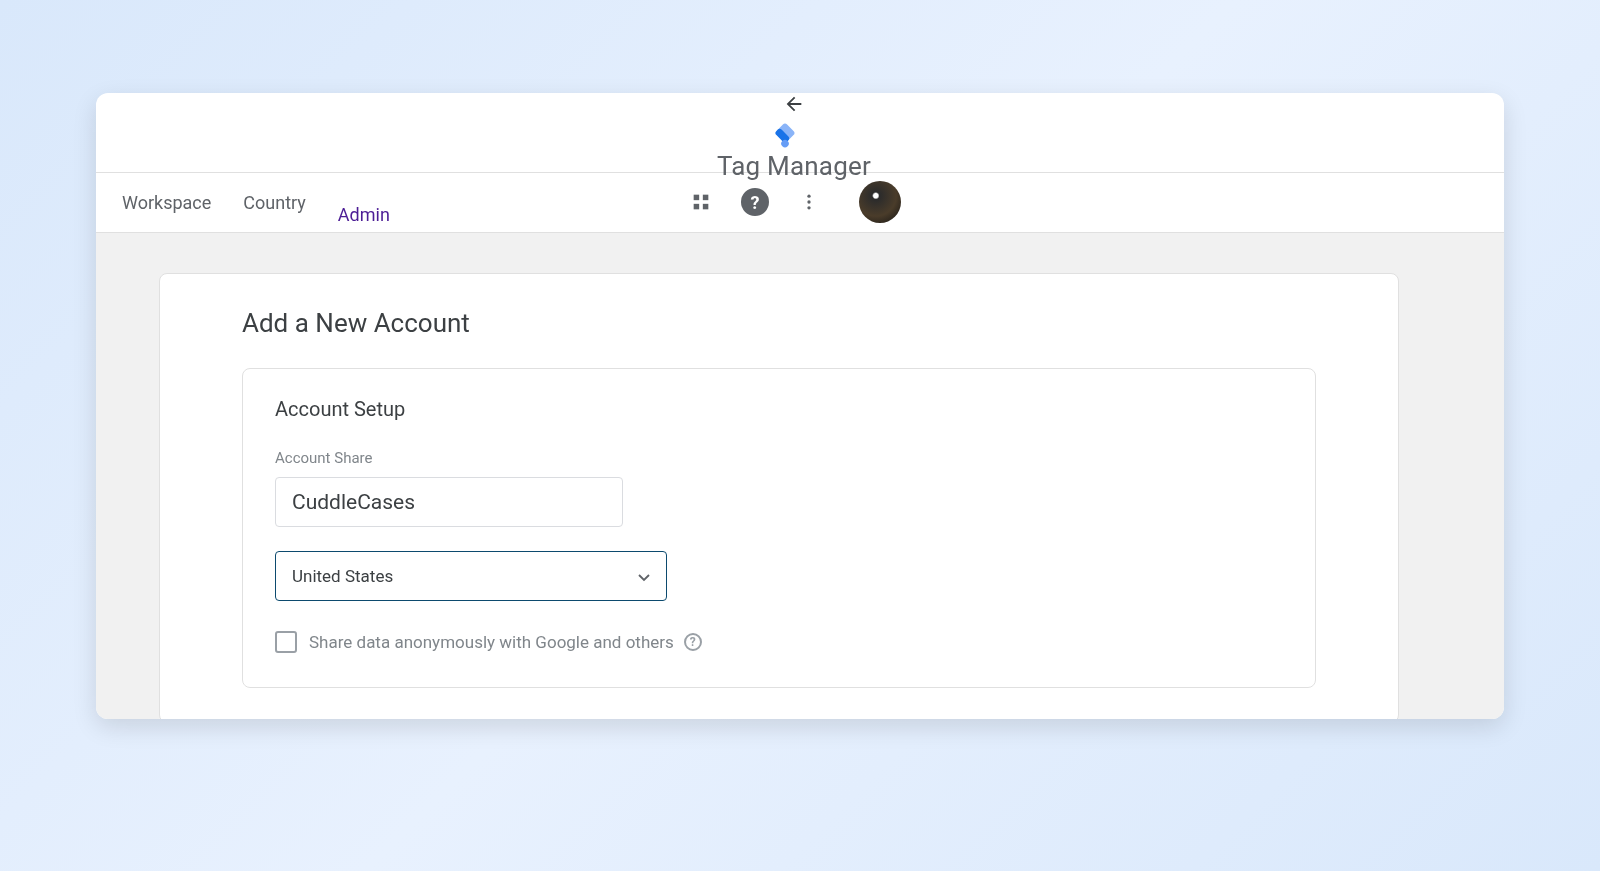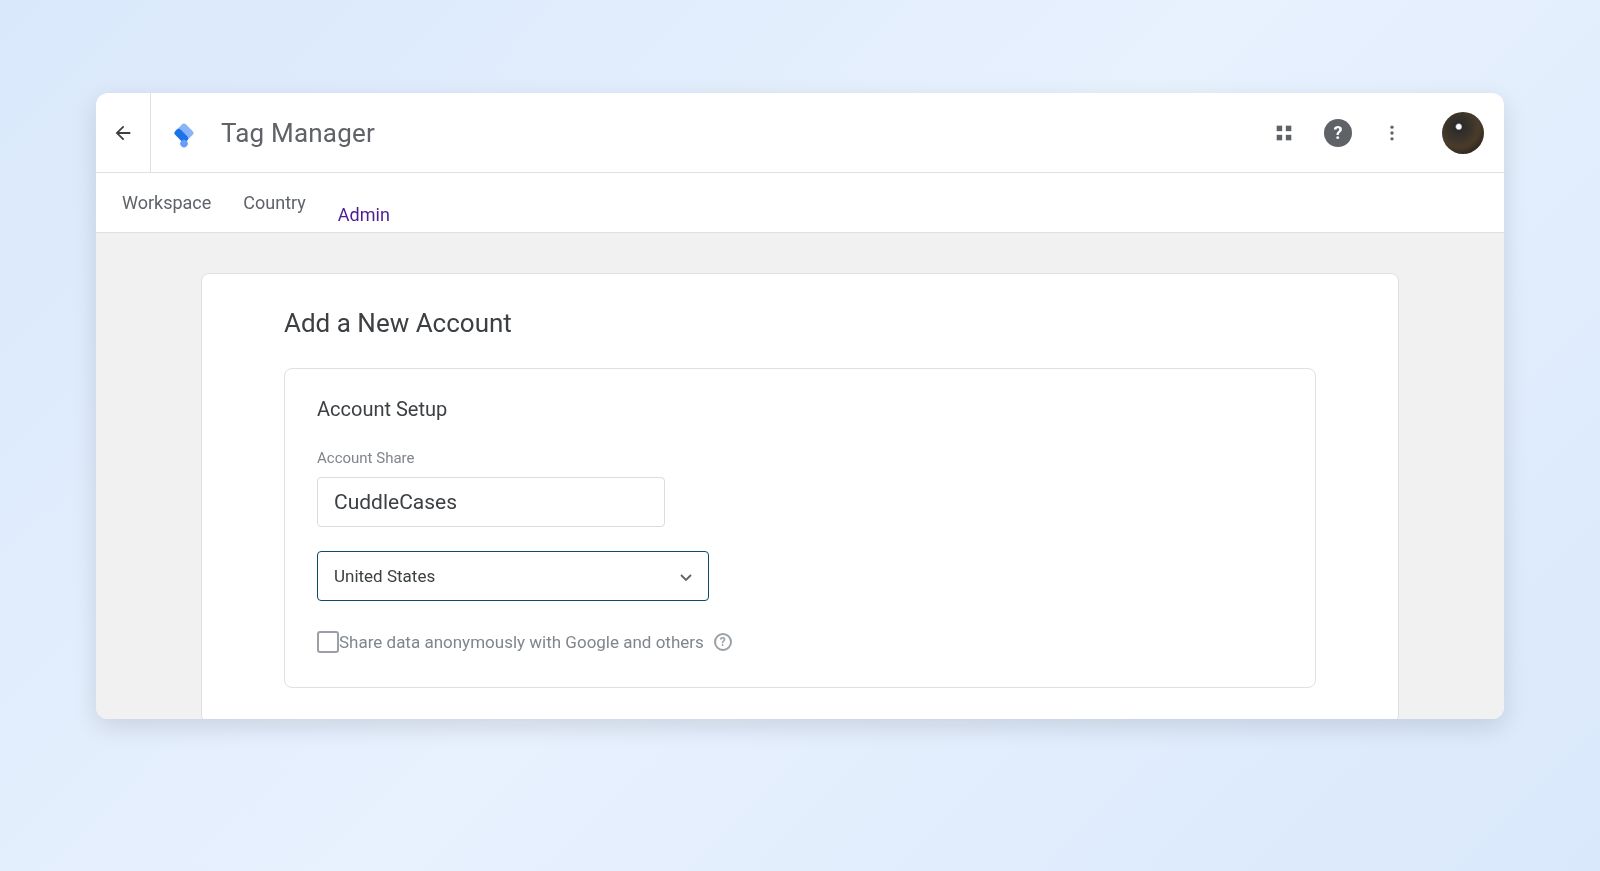--- a/index.html
+++ b/index.html
@@ -19,20 +19,21 @@
     height: 626px;
     display: flex;
     flex-direction: column;
   }
   .header {
     display: flex;
     align-items: center;
     height: 80px;
     border-bottom: 1px solid #e0e0e0;
     padding: 0 20px 0 8px;
+    flex-direction: column;
   }
   .back-btn {
     width: 38px;
     height: 38px;
     display: flex;
     align-items: center;
     justify-content: center;
     cursor: pointer;
     border-radius: 50%;
   }
@@ -87,21 +88,21 @@
   .tab {
     font-size: 18px;
     color: #5f6368;
     cursor: pointer;
     padding: 6px 0;
   }
   .tab.active { color: #4c1d95; margin-top: 24px; }
   .content-area {
     flex: 1;
     background: #f1f1f1;
-    padding: 40px 105px 0 105px;
+    padding: 40px 105px 0 63px;
     overflow: hidden;
   }
   .card {
     background: #fff;
     border: 1px solid #e0e0e0;
     border-radius: 8px;
     padding: 34px 82px 34px 82px;
     min-height: 440px;
   }
   .page-title {
@@ -147,21 +148,21 @@
     font-size: 17px;
     color: #3c4043;
     display: flex;
     align-items: center;
     justify-content: space-between;
     cursor: pointer;
     margin-bottom: 30px;
   }
   .select-caret svg { width:12px; height:8px; }
   .checkbox-row {
-    display: flex; align-items: center; gap: 0;
+    display: flex; align-items: center; gap: 12px;
   }
   .checkbox {
     width: 22px; height: 22px;
     border: 2px solid #9aa0a6;
     border-radius: 3px;
     cursor: pointer;
   }
   .checkbox-label {
     font-size: 17px;
     color: #80868b;

